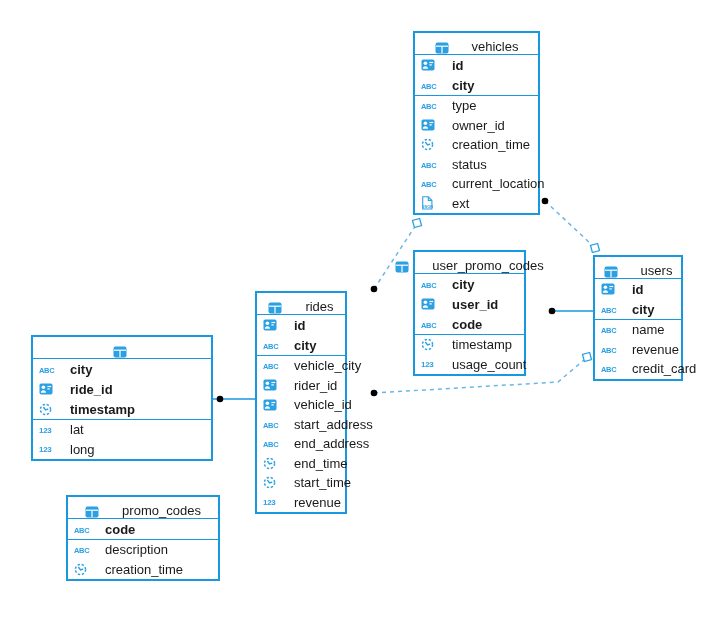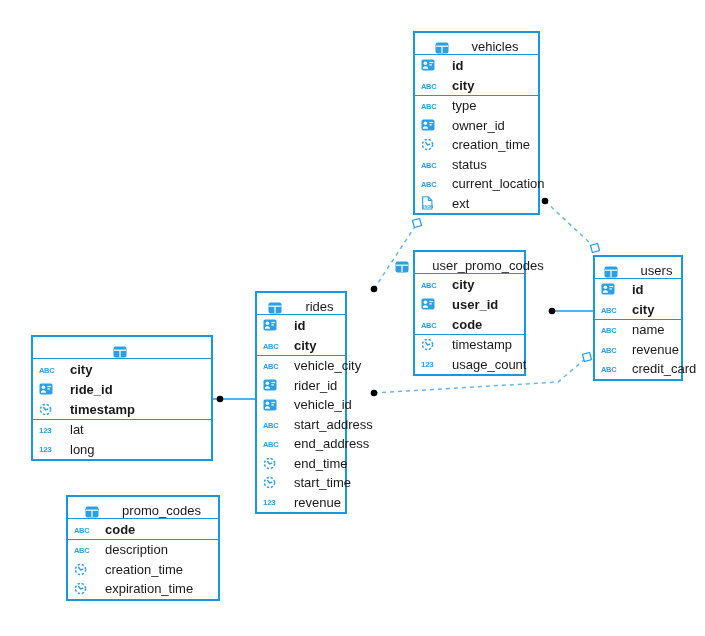--- a/index.html
+++ b/index.html
@@ -451,29 +451,20 @@
         </div>
         <div class="row">
           <span class="icon">
             <svg width="13" height="13" viewBox="0 0 13 13">
               <circle cx="6.5" cy="6.5" r="5.1" fill="none" stroke="#2ba0e3" stroke-width="1.5" stroke-dasharray="2.3 1.8"></circle>
               <path d="M6.5 6.9 L4.7 4.5 M6.5 6.9 L8.7 6.3" fill="none" stroke="#2ba0e3" stroke-width="1.4" stroke-linecap="round"></path>
             </svg>
           </span>
           <span>creation_time</span>
         </div>
-        <div class="row">
-          <span class="icon">
-            <svg width="13" height="13" viewBox="0 0 13 13">
-              <circle cx="6.5" cy="6.5" r="5.1" fill="none" stroke="#2ba0e3" stroke-width="1.5" stroke-dasharray="2.3 1.8"></circle>
-              <path d="M6.5 6.9 L4.7 4.5 M6.5 6.9 L8.7 6.3" fill="none" stroke="#2ba0e3" stroke-width="1.4" stroke-linecap="round"></path>
-            </svg>
-          </span>
-          <span>expiration_time</span>
-        </div>
       </div>
     </div>
     <svg id="wires" width="705" height="636">
       <g>
         <polyline points="213,399 255,399" fill="none" stroke="#1898df" stroke-width="1.5"></polyline>
         <circle cx="220" cy="399" r="3.3" fill="#000000"></circle>
       </g>
       <g>
         <polyline points="555,311 593,311" fill="none" stroke="#1898df" stroke-width="1.5"></polyline>
         <circle cx="552" cy="311" r="3.3" fill="#000000"></circle>

